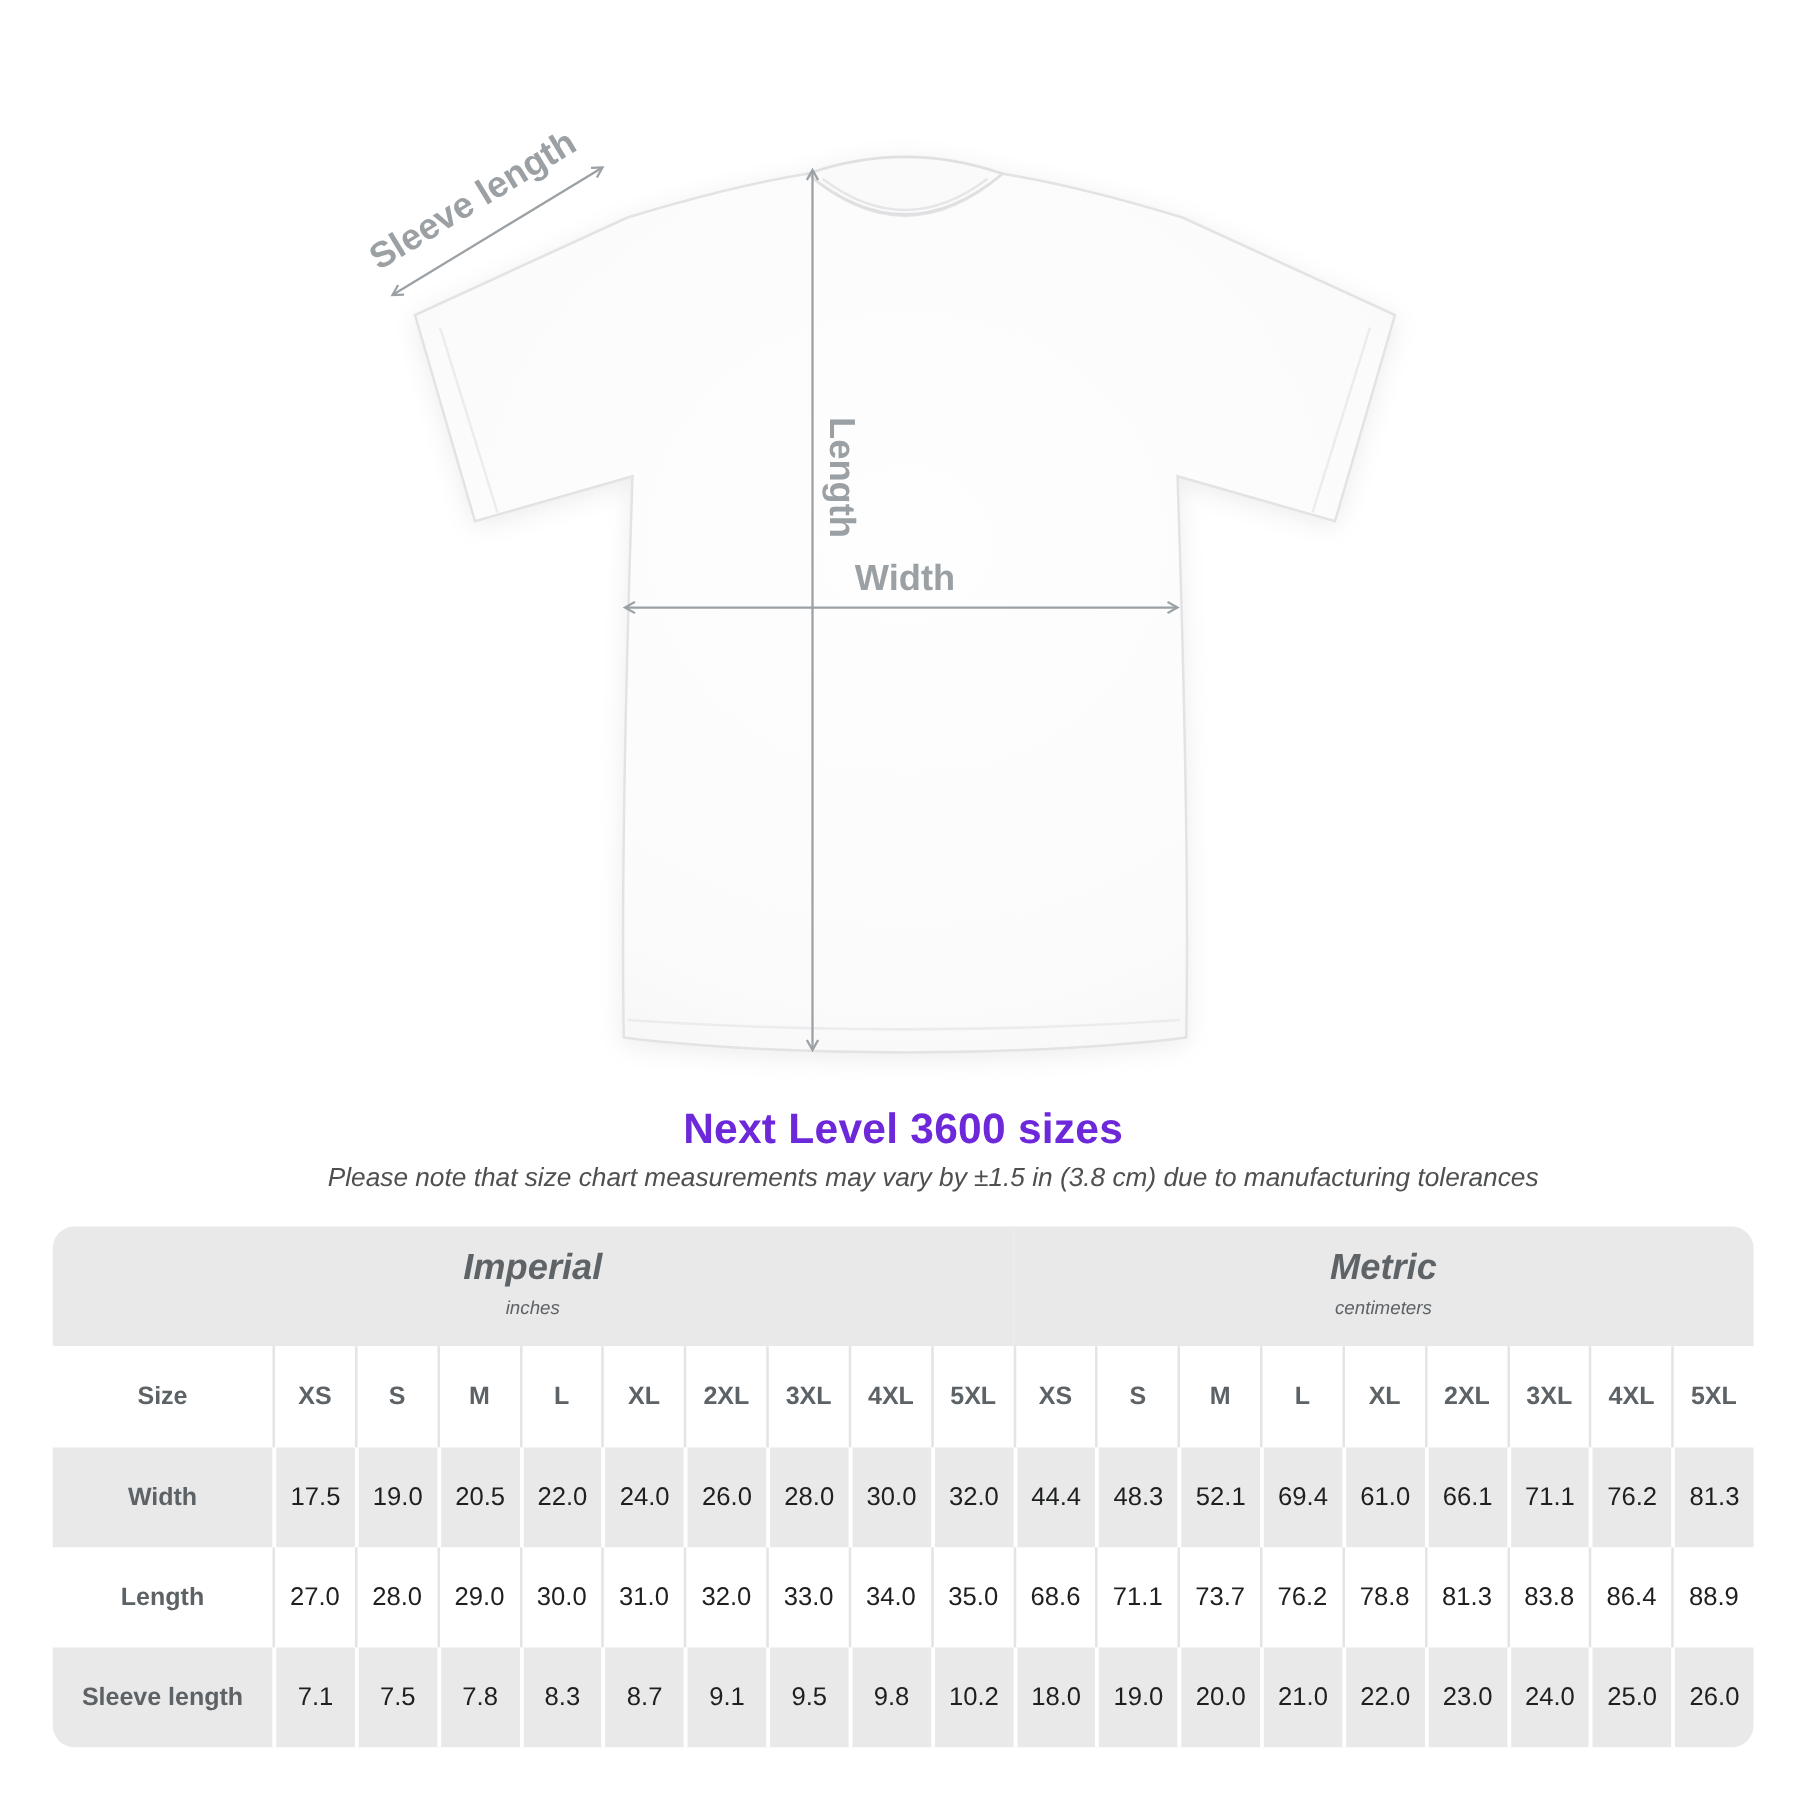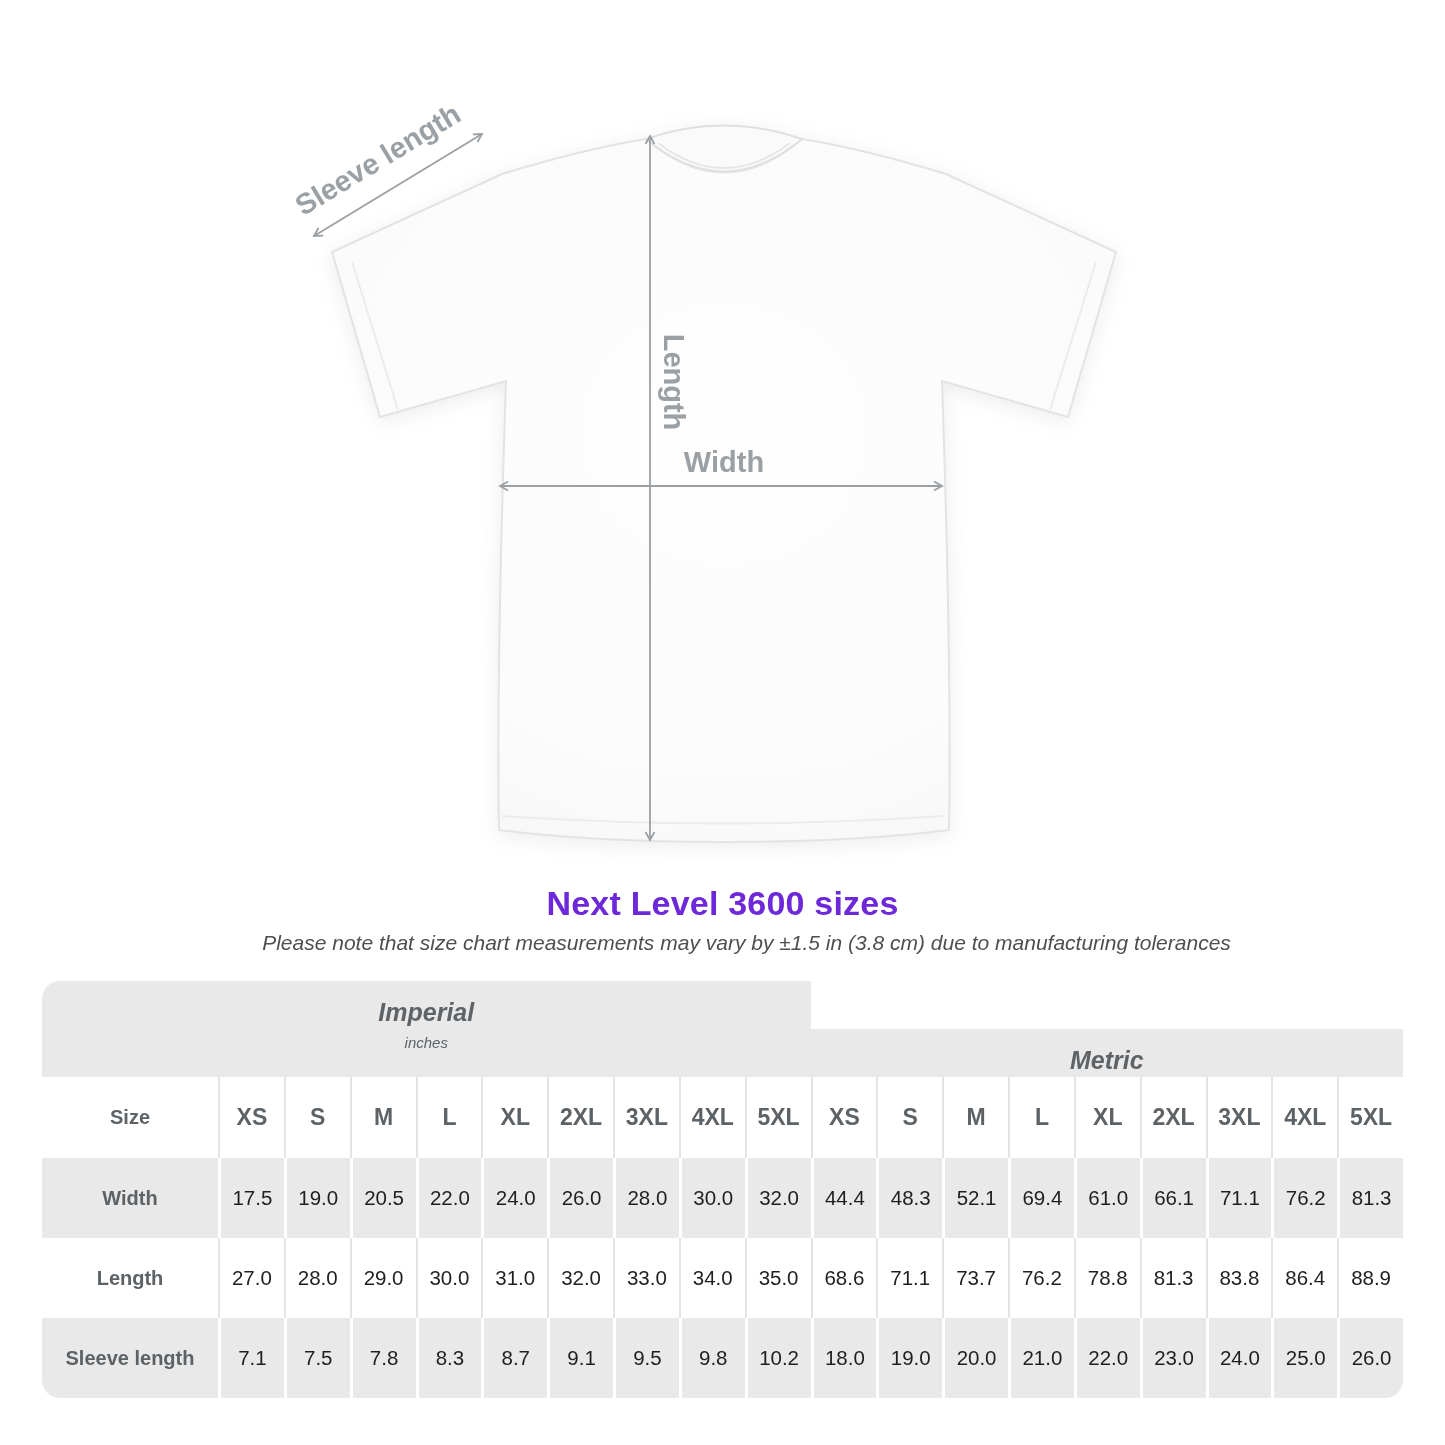--- a/index.html
+++ b/index.html
@@ -31,29 +31,29 @@
     border-radius:18px;
     overflow:hidden;
   }
   .row{display:contents;}
   .uhead{
     background:#e9e9e9;
     display:flex;flex-direction:column;align-items:center;justify-content:flex-start;
     padding-top:17px;
   }
   .uhead1{grid-column:span 10;}
-  .uhead2{grid-column:span 9;margin-top:48px;}
-  .uhead-title{font-size:25px;font-weight:bold;font-style:italic;color:#5d6367;}
+  .uhead2{grid-column:span 9;}
+  .uhead-title{font-size:29px;font-weight:bold;font-style:italic;color:#5d6367;}
   .uhead-sub{font-size:15px;font-style:italic;color:#5d6367;margin-top:7px;}
   .c{
     display:flex;align-items:center;justify-content:center;
     font-size:20.5px;color:#1d1f20;background:#ffffff;
   }
   .lab{font-weight:bold;color:#5c6266;font-size:20px;}
-  .szh{font-weight:bold;color:#5c6266;font-size:23px;}
+  .szh{font-weight:bold;color:#5c6266;font-size:20px;}
   .row.w > .c{background:#ffffff;}
   .row.w > .c + .c{border-left:2px solid #e4e4e4;}
   .row.g > .c{background:#e9e9e9;}
   .row.g > .c + .c{border-left:3px solid #ffffff;}
 </style>
 </head>
 <body>
 
 <div class="fig">
   <svg width="1445" height="878" viewBox="0 0 1445 878">

